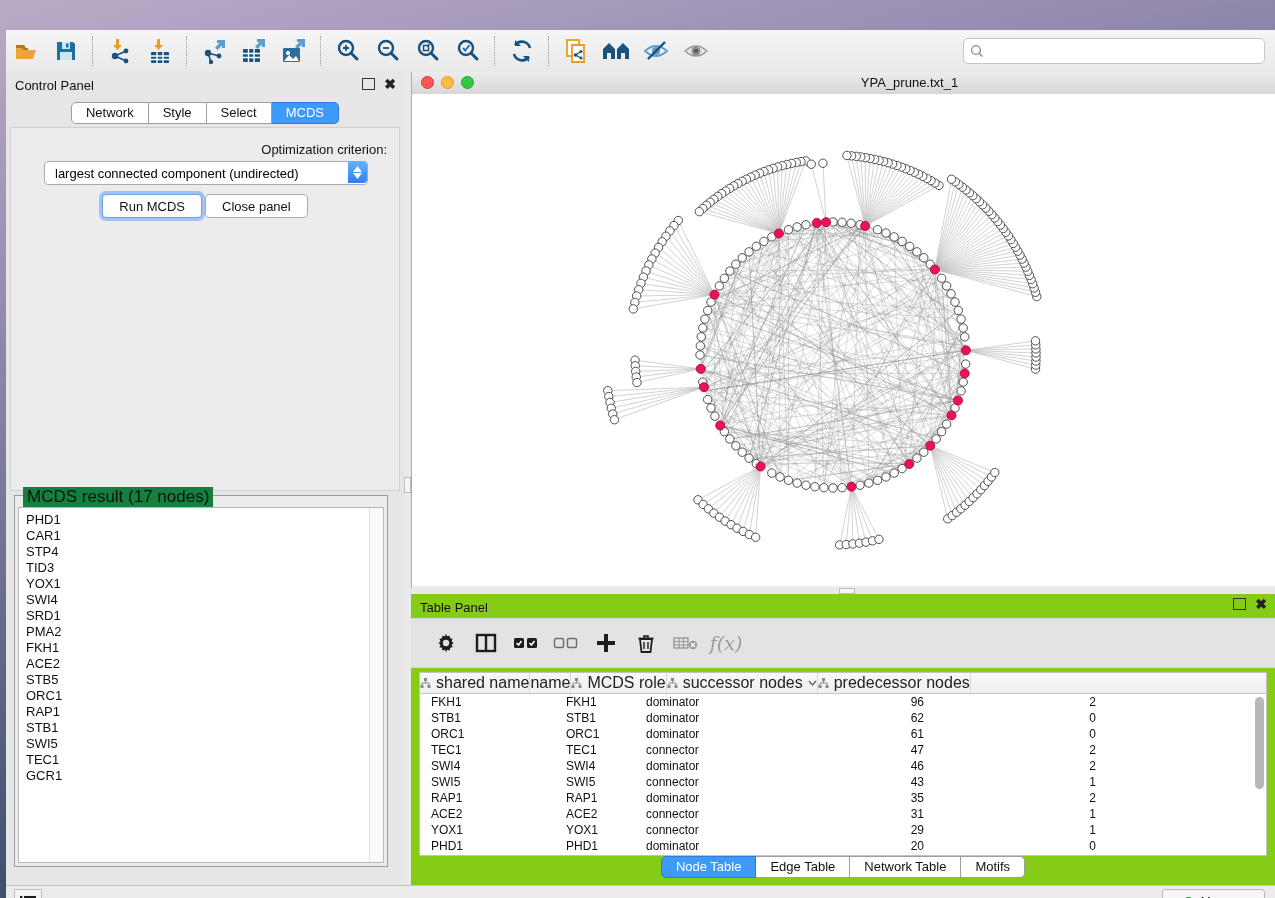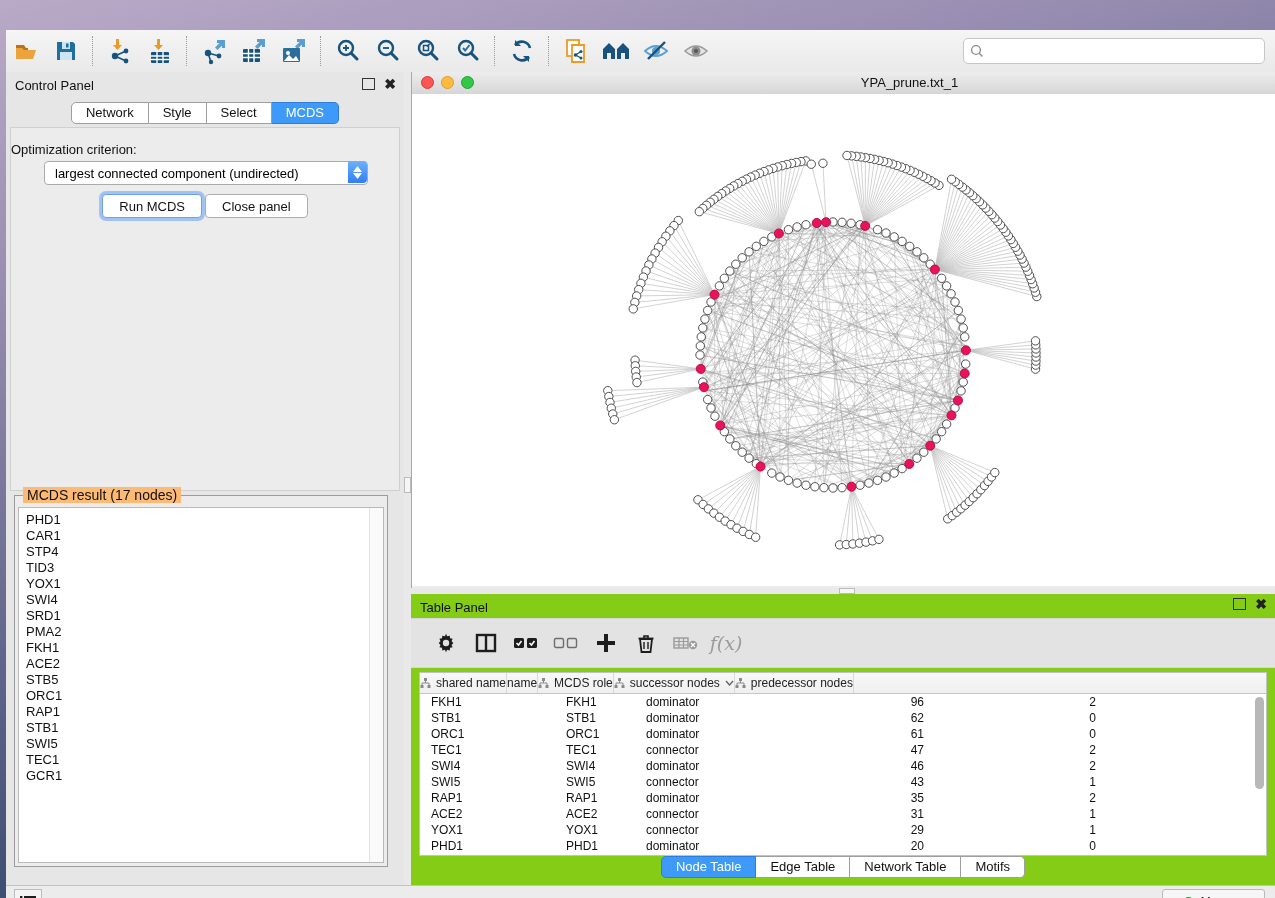--- a/index.html
+++ b/index.html
@@ -27,32 +27,32 @@
   .floatglyph{width:11px;height:10px;border:1.5px solid #333;display:inline-block;}
   .closeglyph{font-size:14px;font-weight:bold;color:#222;line-height:10px;}
   .seg{display:flex;}
   .seg .tab{height:20px;line-height:20px;padding:0 14px;font-size:13px;background:#fff;
     border:1px solid #9e9e9e;border-left:none;color:#111;cursor:default;}
   .seg .tab:first-child{border-left:1px solid #9e9e9e;border-radius:5px 0 0 5px;}
   .seg .tab:last-child{border-radius:0 5px 5px 0;}
   .seg .tab.active{background:#3e9af9;border-color:#2f7bd9;color:#fff;}
   #cp-tabs{position:absolute;left:0;right:0;top:30px;display:flex;justify-content:center;}
   #cp-card{position:absolute;left:4px;top:55px;width:388px;height:362px;background:#ececec;border:1px solid #d0d0d0;}
-  #opt-label{position:absolute;left:0;right:12px;top:14px;text-align:left;font-size:13px;color:#111;}
+  #opt-label{position:absolute;left:0;right:12px;top:14px;text-align:right;font-size:13px;color:#111;}
   #opt-select{position:absolute;left:33px;top:33px;width:312px;height:22px;background:#fff;border:1px solid #ababab;
     border-radius:4px;font-size:13px;display:flex;align-items:center;padding-left:10px;}
   #opt-stepper{position:absolute;right:0;top:-1px;width:19px;height:22px;border-radius:0 4px 4px 0;
     background:linear-gradient(#6db2fc,#2f7ef3);display:flex;flex-direction:column;align-items:center;justify-content:center;gap:1px;}
   #opt-stepper svg{display:block;}
   .btnrow{position:absolute;left:0;right:0;top:66px;display:flex;justify-content:center;gap:3px;}
   .macbtn{height:22px;padding:0 16px;background:#fff;border:1px solid #adadad;border-radius:4px;font-size:13px;
     display:flex;align-items:center;color:#111;}
   .macbtn.focusring{box-shadow:0 0 0 3px rgba(100,160,250,.55);border-color:#6fa3e0;}
   #mcds-fieldset{position:absolute;left:8px;top:423px;width:372px;height:370px;border:1px solid #9c9c9c;background:#ececec;}
-  #mcds-legend{position:absolute;left:8px;top:-9px;background:#fdba74;padding:0 4px;font-size:14px;color:#111;}
+  #mcds-legend{position:absolute;left:8px;top:-9px;background:#15803d;padding:0 4px;font-size:17px;color:#111;}
   #mcds-list{position:absolute;left:3px;right:3px;top:11px;bottom:3px;background:#fff;border:1px solid #b9b9b9;overflow:hidden;}
   #mcds-items{padding:4px 0 0 7px;}
   .mcds-item{font-size:13px;line-height:16px;color:#111;}
   #mcds-scroll{position:absolute;right:0;top:0;bottom:0;width:13px;background:#fafafa;border-left:1px solid #e2e2e2;}
 
   
   #vsplit{position:absolute;left:398px;top:42px;width:7px;height:814px;background:#e9e9e9;}
   #vsplit .grip{position:absolute;left:0px;top:405px;width:7px;height:16px;background:#f6f6f6;border:1px solid #bbb;box-sizing:border-box;}
   #rightside{position:absolute;left:405px;top:42px;width:864px;height:814px;}
 
@@ -71,21 +71,21 @@
   #hsplit .grip{position:absolute;left:428px;top:0;width:16px;height:6px;background:#f6f6f6;border:1px solid #bbb;box-sizing:border-box;}
 
   
   #tablepanel{position:absolute;left:0;top:522px;width:864px;height:292px;background:#84cc16;}
   #tp-toolbar{position:absolute;left:0;top:24px;right:0;height:50px;background:#e3e3e3;border-top:1px solid #d6d6d6;border-bottom:1px solid #d6d6d6;
     display:flex;align-items:center;gap:14px;padding-left:22px;box-sizing:border-box;}
   .tpicon{width:26px;height:26px;display:flex;align-items:center;justify-content:center;}
   .fx{font-family:"DejaVu Serif",serif;font-style:italic;font-size:19px;color:#9a9a9a;}
   #tp-table{position:absolute;left:8px;top:78px;width:848px;height:184px;background:#fff;border:1px solid #c2c2c2;box-sizing:border-box;overflow:hidden;}
   #thead{display:flex;height:20px;background:linear-gradient(#f8f8f8,#efefef);border-bottom:1px solid #c6c6c6;}
-  .th{display:flex;align-items:center;justify-content:center;gap:5px;font-size:12px;color:#222;border-right:1px solid #d9d9d9;box-sizing:border-box;}
+  .th{display:flex;align-items:center;justify-content:center;gap:5px;font-size:16px;color:#222;border-right:1px solid #d9d9d9;box-sizing:border-box;}
   .th .sortchev{display:none;}
   .th:nth-child(4) .sortchev{display:inline-block;}
   .th:nth-child(2) .treeicon{display:none;}
   .c0{width:136px;} .c1{width:80px;} .c2{width:150px;} .c3{width:146px;} .c4{width:172px;} .cf{flex:1;border-right:none;}
   .trow{display:flex;height:16px;align-items:center;font-size:12px;color:#111;}
   .td{box-sizing:border-box;}
   .td.c0{padding-left:11px;} .td.c1{padding-left:10px;} .td.c2{padding-left:10px;}
   .td.c3,.td.c4{text-align:right;padding-right:8px;}
   #tp-vscroll{position:absolute;right:2px;top:24px;width:9px;height:92px;background:#b8b8b8;border-radius:5px;}
   #tp-tabs{position:absolute;left:0;right:0;bottom:8px;display:flex;justify-content:center;}

